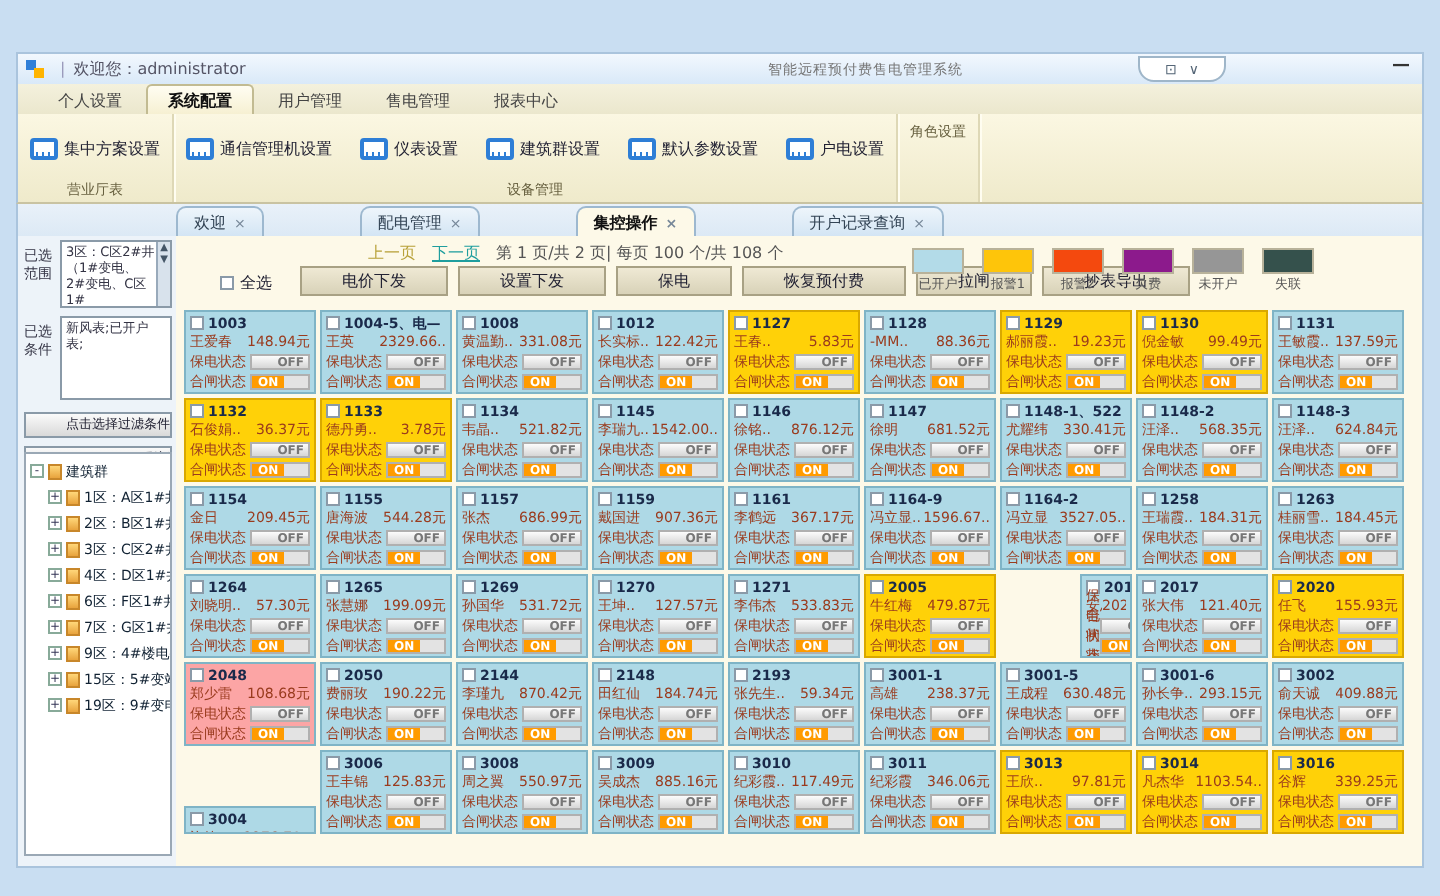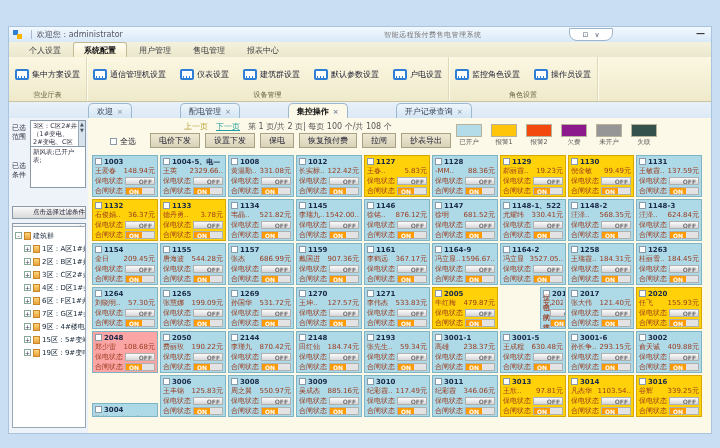--- a/index.html
+++ b/index.html
@@ -72,21 +72,21 @@
   
   #main { position:absolute; left:88px; top:118px; width:624px; height:316px;
     background:#fdf9e8; border-right:1px solid #aac4dd; border-bottom:1px solid #aac4dd; }
   #pagination { position:absolute; left:96px; top:3px; font-size:8px; color:#555;
     display:flex; gap:8px; align-items:center; }
   #pg-prev { color:#b8a23a; }
   #pg-next { color:#1f9e9e; text-decoration:underline; }
   #select-all { position:absolute; left:22px; top:18px; display:flex; align-items:center; gap:3px; font-size:8px; }
   .checkbox { width:7px; height:7px; background:#fff; border:1px solid #8a9aa8; flex:0 0 auto; }
   #actions { position:absolute; left:62px; top:15px; display:flex; gap:5px; }
-  .act-btn { height:15px; padding:0 8px; font-size:8px; color:#223; line-height:13px;
+  .act-btn { height:15px; padding:0 20px; font-size:8px; color:#223; line-height:13px;
     background:linear-gradient(#efe9d4,#d8d2b8); border:1px solid #a8a184; }
   #legend { position:absolute; left:368px; top:6px; display:flex; gap:9px; }
   .lg-item { width:26px; text-align:center; }
   .lg-swatch { width:26px; height:13px; border:1px solid #b8b29a; }
   .lg-label { font-size:6.5px; color:#555; margin-top:1px; white-space:nowrap; }
 
   #cards { position:absolute; left:4px; top:37px; display:grid;
     grid-template-columns:repeat(9,66px); grid-auto-rows:42px; gap:2px; }
   .card { border:1px solid #7fb4c6; font-size:7px; color:#9a3b1e; padding:1px 2px; overflow:hidden; }
   .card.alarm1 { border-color:#d9a800; }
@@ -152,30 +152,20 @@
           <span>默认参数设置</span>
         </div>
         <div class="rbtn">
           <span class="mon-icon"></span>
           <span>户电设置</span>
         </div>
       </div>
       <div class="rgroup-label">设备管理</div>
     </div>
     <div class="rgroup">
-      <div class="rgroup-buttons">
-        <div class="rbtn">
-          <span class="mon-icon"></span>
-          <span>监控角色设置</span>
-        </div>
-        <div class="rbtn">
-          <span class="mon-icon"></span>
-          <span>操作员设置</span>
-        </div>
-      </div>
       <div class="rgroup-label">角色设置</div>
     </div>
   </div>
 
 <div id="tabstrip">
     <div class="doc-tab">
       <span>欢迎</span>
       <span class="tab-close">×</span>
     </div>
     <div class="doc-tab">
@@ -195,21 +185,21 @@
 <div id="leftpanel">
   <div class="lp-label" style="top:6px">已选范围</div>
   <div class="lp-box" style="top:2px;height:34px">
     <span>3区：C区2#井（1#变电、2#变电、C区1#</span>
     <span class="lp-scroll">
       <span>▲</span><br>
       <span>▼</span>
     </span>
   </div>
   <div class="lp-label" style="top:44px">已选条件</div>
-  <div class="lp-box" style="top:28px;height:42px">
+  <div class="lp-box" style="top:40px;height:42px">
     <span>新风表;已开户表;</span>
   </div>
   <div class="lp-btn" style="top:88px">点击选择过滤条件</div>
 
   <div class="lp-btn" style="top:105px;height:12px" id="lp-refresh">刷新</div>
   <div id="treepanel">
       <div class="tree-row">
         <span class="expander">-</span>
         <span class="bld-icon"></span>
         <span>建筑群</span>

